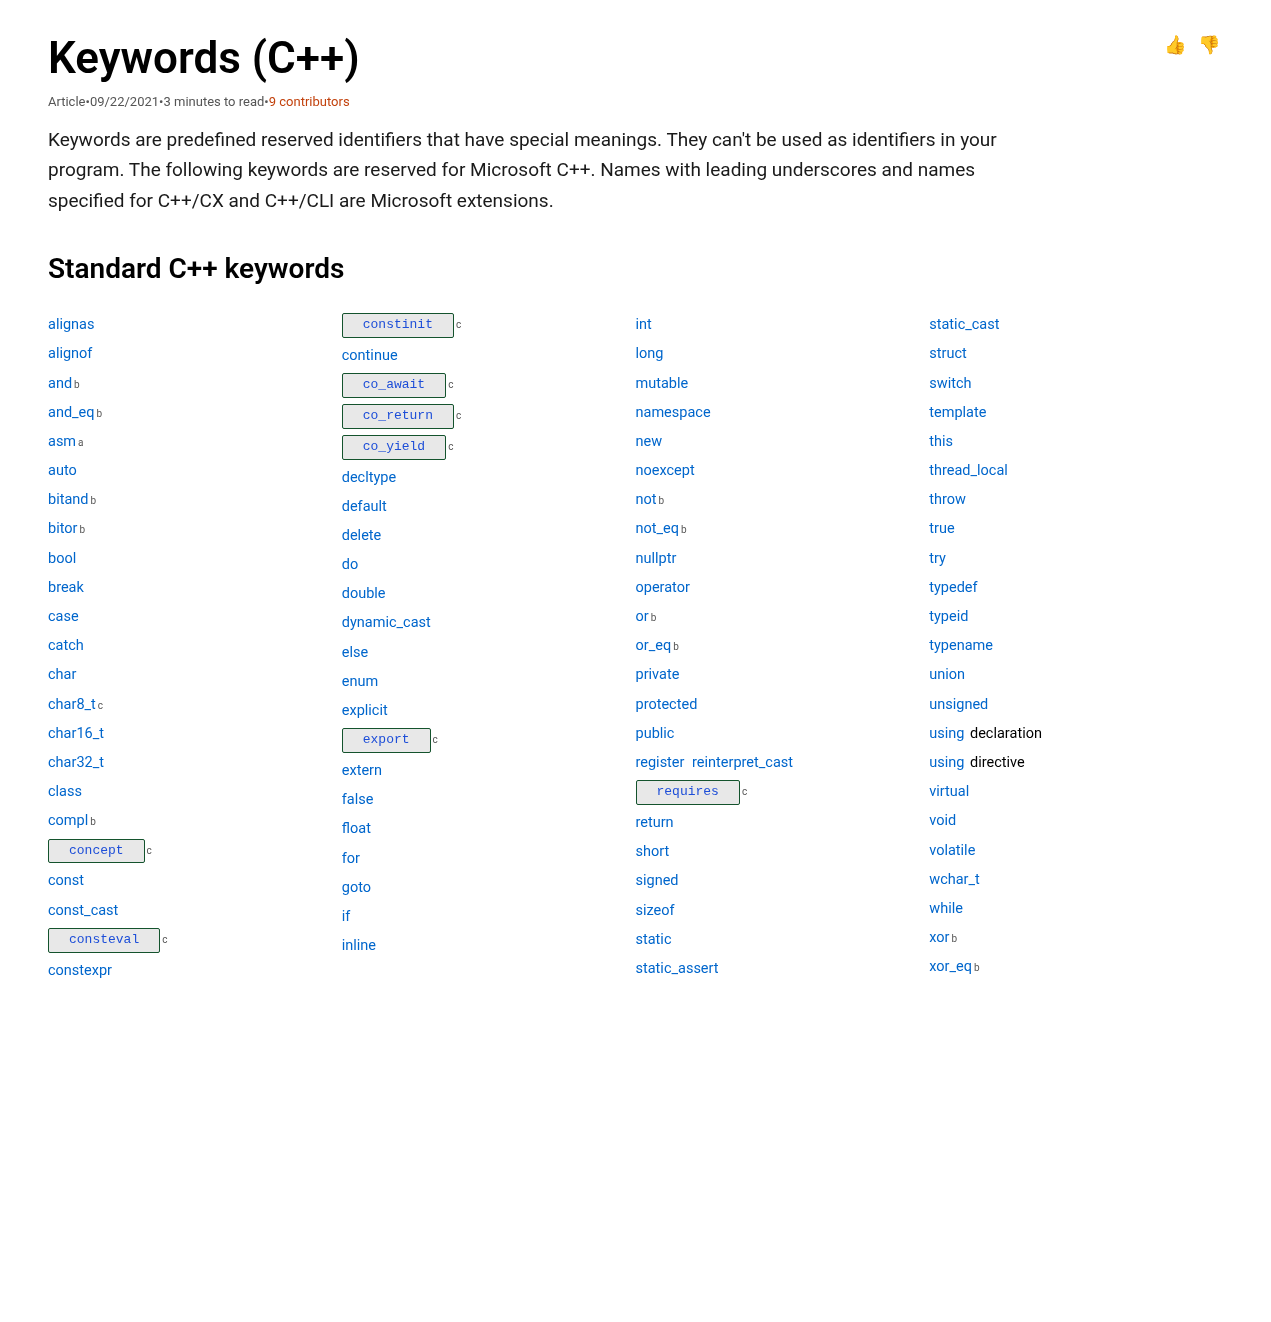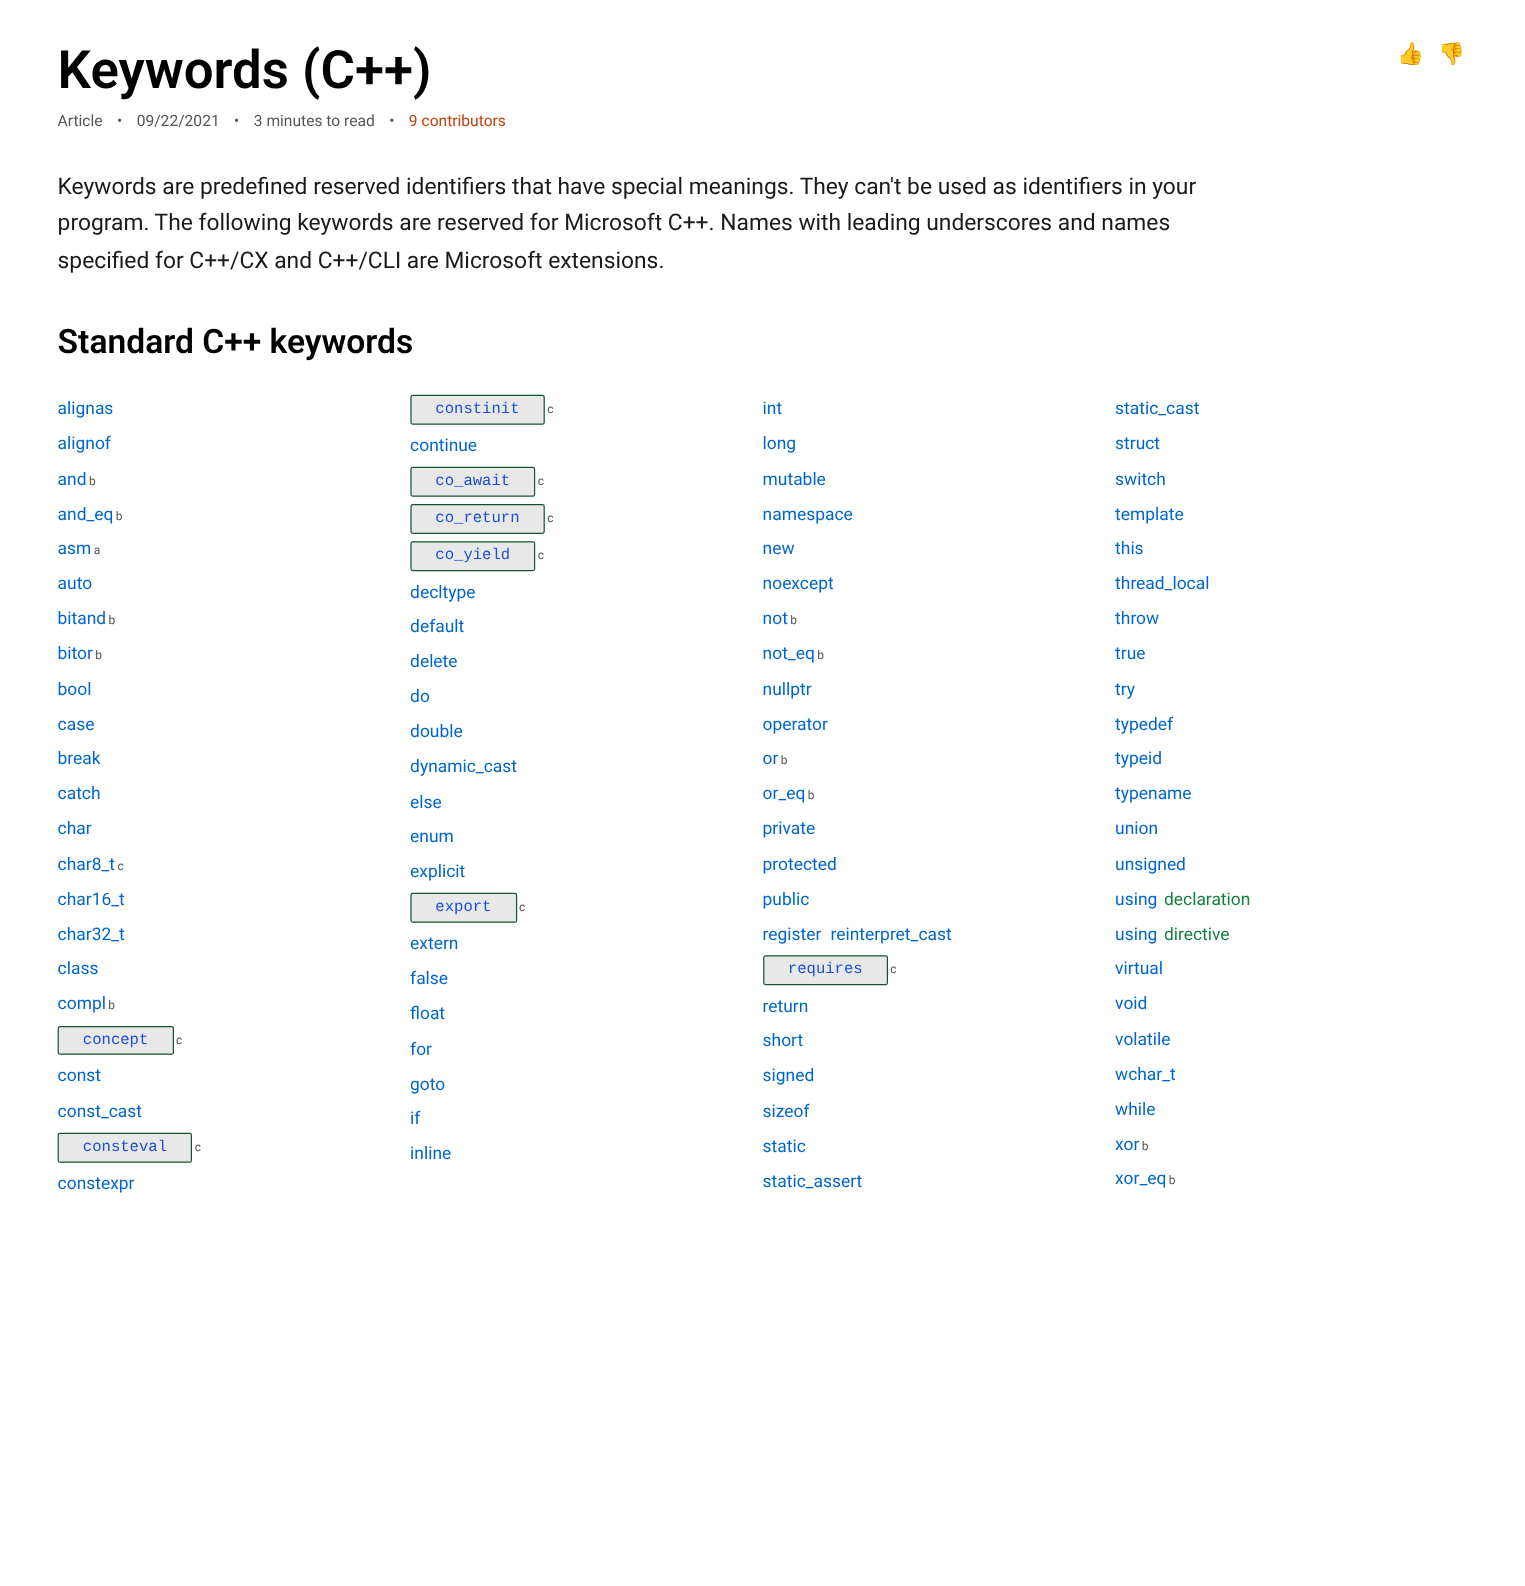--- a/index.html
+++ b/index.html
@@ -13,24 +13,24 @@
     }
     h1 {
       font-size: 44px;
       font-weight: 600;
       margin-bottom: 10px;
       color: #000;
     }
     .meta {
       font-size: 13px;
       color: #555;
-      margin-bottom: 32px;
+      margin-bottom: 16px;
       display: flex;
       align-items: center;
-      gap: 12px;
+      gap: 0;
     }
     .meta a {
       color: #c2410c;
       text-decoration: none;
     }
     .feedback-icons {
       margin-left: auto;
       display: flex;
       gap: 8px;
       color: #555;
@@ -85,21 +85,21 @@
       font-size: 10px;
       color: #555;
       vertical-align: super;
     }
     .kw-plain {
       color: #0066cc;
       text-decoration: none;
       font-size: 14.5px;
     }
     .kw-nolink {
-      color: #15803d;
+      color: #000000;
       font-size: 14.5px;
     }
     .thumb-btn {
       background: none;
       border: none;
       cursor: pointer;
       color: #555;
       font-size: 18px;
       padding: 2px;
     }
@@ -160,24 +160,24 @@
         <sup>b</sup>
       </div>
     <div class="kw-item">
         <a class="kw-plain" href="#">bitor</a>
         <sup>b</sup>
       </div>
     <div class="kw-item">
         <a class="kw-plain" href="#">bool</a>
       </div>
     <div class="kw-item">
+        <a class="kw-plain" href="#">break</a>
+      </div>
+    <div class="kw-item">
         <a class="kw-plain" href="#">case</a>
-      </div>
-    <div class="kw-item">
-        <a class="kw-plain" href="#">break</a>
       </div>
     <div class="kw-item">
         <a class="kw-plain" href="#">catch</a>
       </div>
     <div class="kw-item">
         <a class="kw-plain" href="#">char</a>
       </div>
     <div class="kw-item">
         <a class="kw-plain" href="#">char8_t</a>
         <sup>c</sup>

